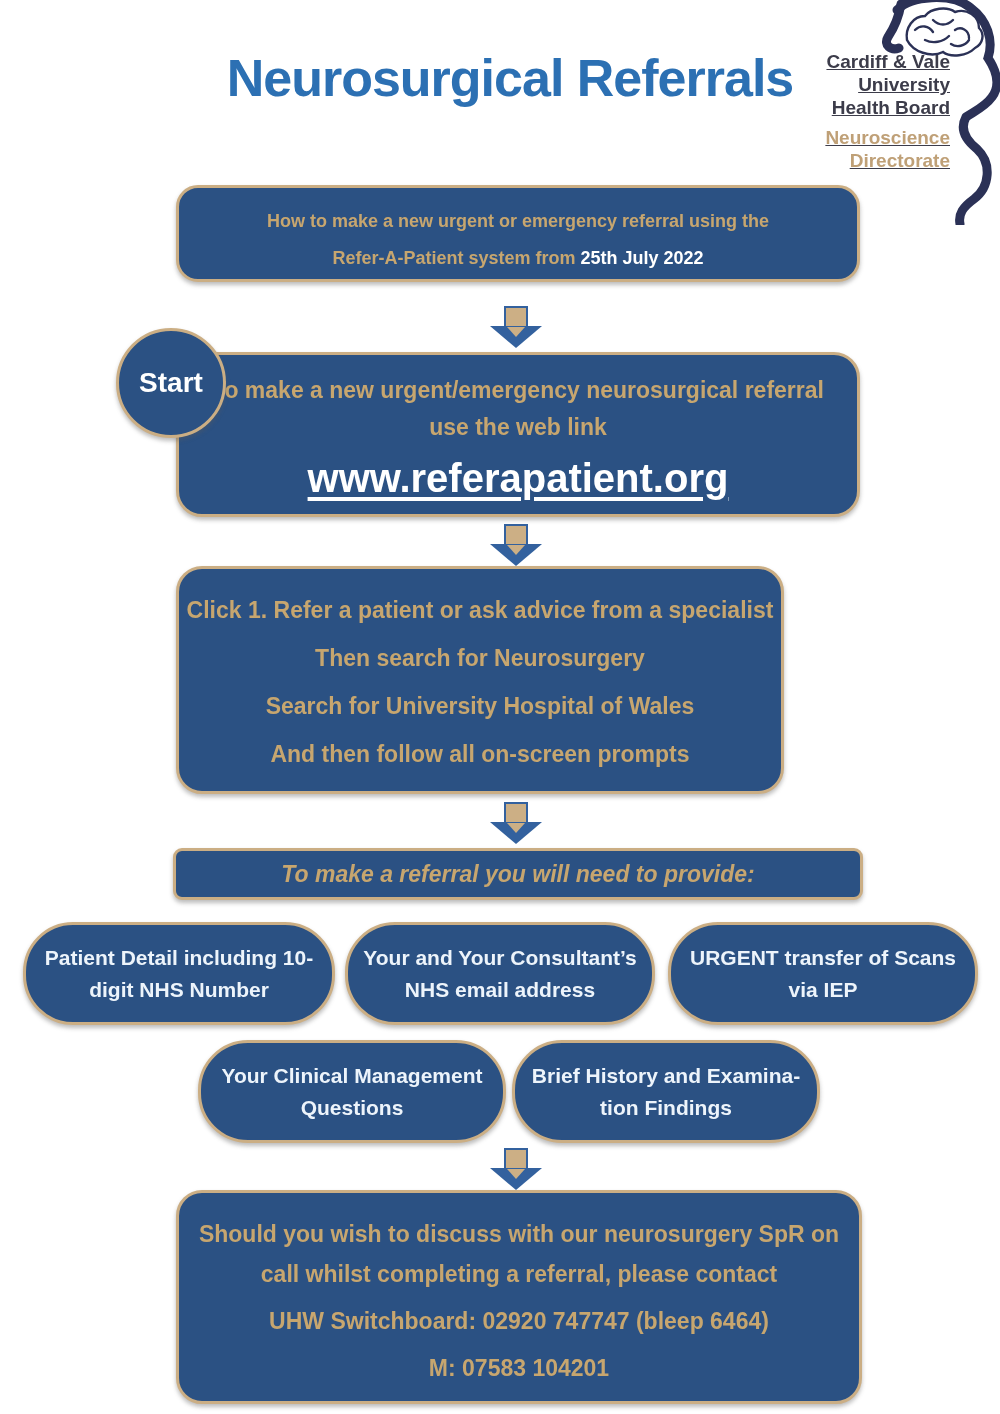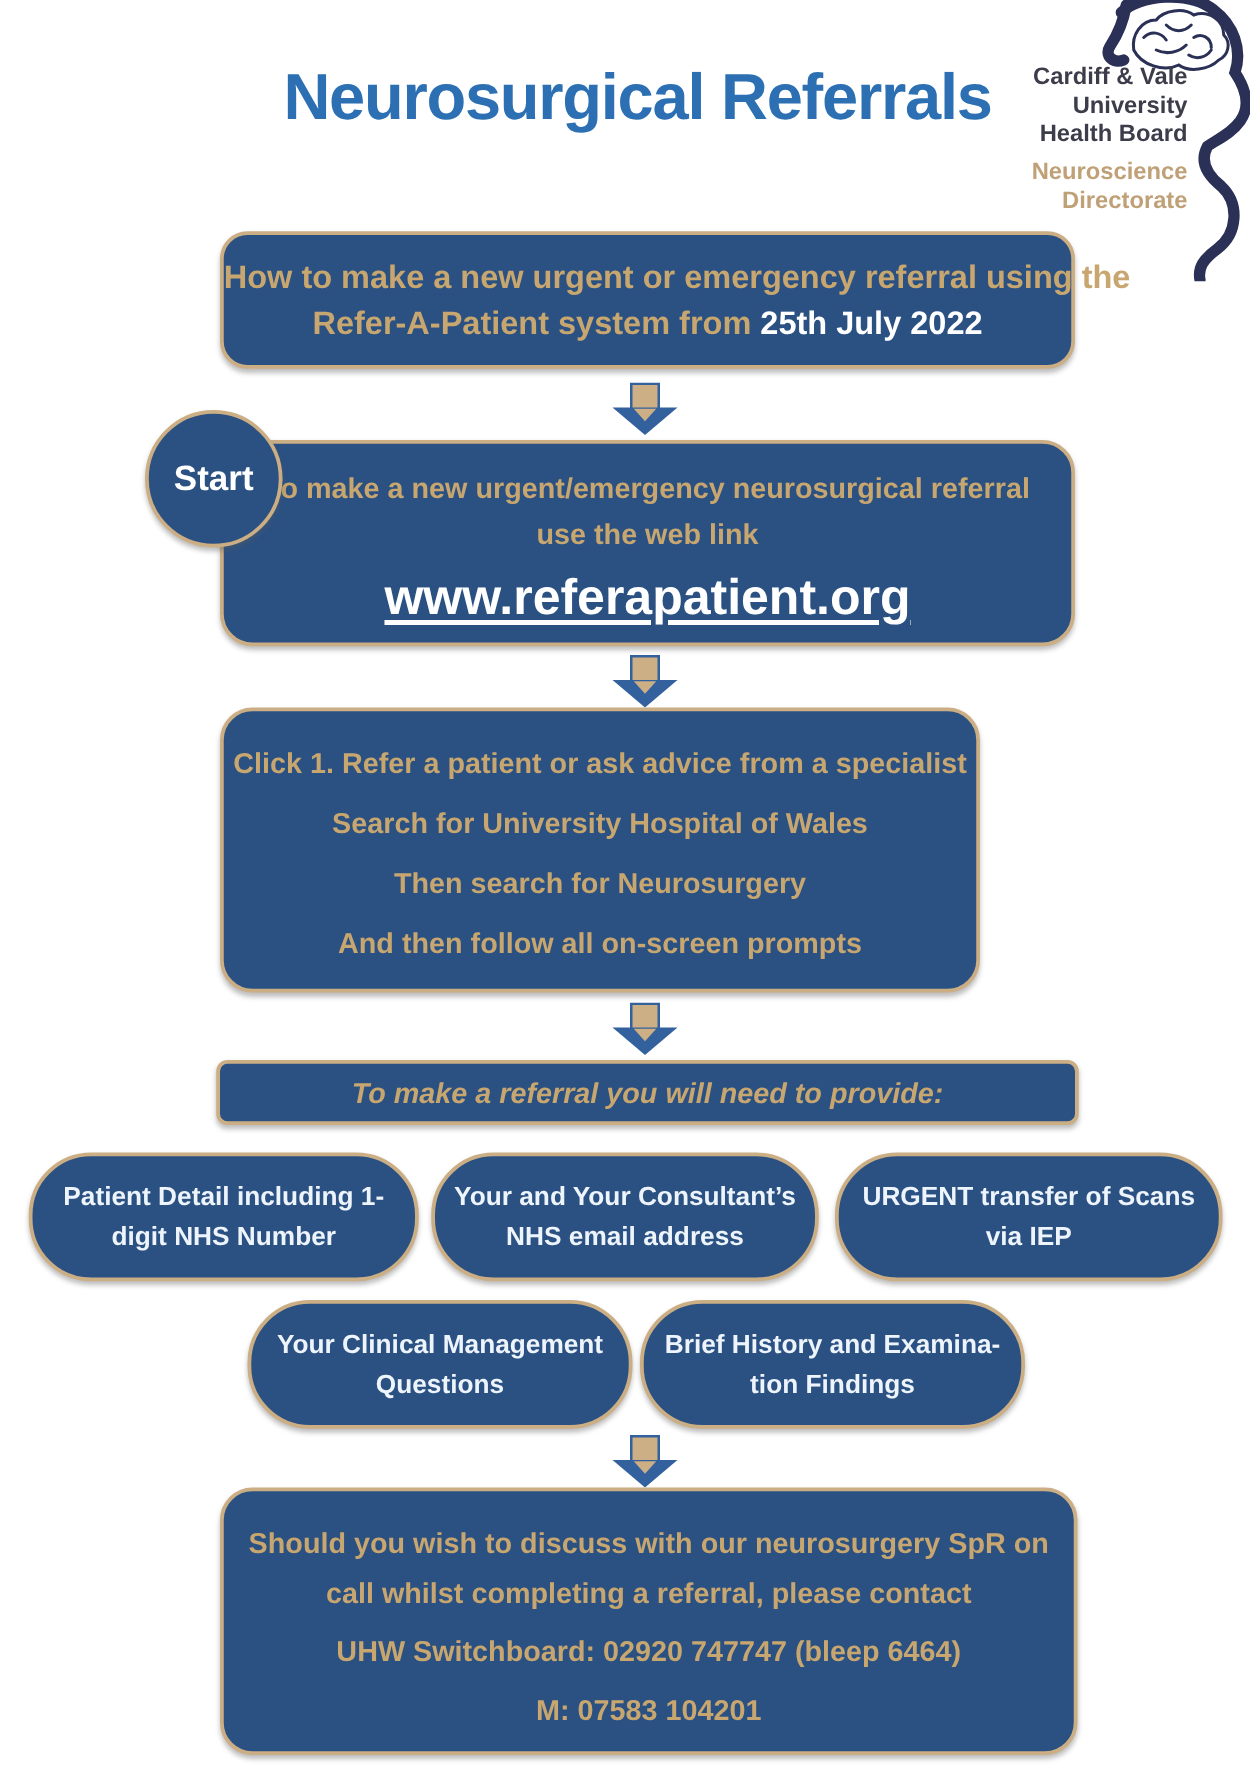--- a/index.html
+++ b/index.html
@@ -23,36 +23,36 @@
 
   .title{
     position:absolute;left:15px;top:48px;width:990px;margin:0;
     text-align:center;font-size:52px;font-weight:bold;letter-spacing:-1px;
     color:var(--title-blue);
   }
 
   
   .logo-svg{position:absolute;left:855px;top:0;}
   .logo-text{position:absolute;left:790px;top:50px;width:160px;text-align:right;
-             font-weight:bold;line-height:23px;font-size:19px;color:var(--logo-dark);}
+             font-weight:bold;line-height:23px;font-size:19px;color:var(--logo-dark);text-decoration:underline;}
   .logo-text .dept{margin-top:7px;color:var(--logo-tan);}
 
   
   .box{
     position:absolute;background:var(--blue);
     border:3px solid var(--tan);border-radius:26px;
     box-shadow:0 3px 4px rgba(90,90,90,.4);
     box-sizing:border-box;text-align:center;
     color:var(--gold);font-weight:bold;
   }
   .box .ln{white-space:nowrap;}
   .white{color:var(--white-txt);}
 
-  .box1{left:176px;top:185px;width:684px;height:110px;border-radius:22px;
-        font-size:26px;line-height:37px;padding-top:15px;}
+  .box1{left:176px;top:185px;width:684px;height:97px;border-radius:22px;
+        font-size:18px;line-height:37px;padding-top:15px;}
   .box2{left:176px;top:352px;width:684px;height:165px;
         font-size:23px;line-height:37px;padding-top:17px;}
   .box2 .link{display:inline-block;margin-top:14px;font-size:40px;
         color:var(--white-txt);text-decoration:underline;text-underline-offset:5px;}
   .box3{left:176px;top:566px;width:608px;height:228px;
         font-size:23px;line-height:48px;padding-top:17px;}
   .bar{left:173px;top:848px;width:690px;height:52px;border-radius:9px;
        font-size:23px;display:flex;align-items:center;justify-content:center;font-style:italic;}
   .contact{left:176px;top:1190px;width:686px;height:214px;
        font-size:23px;line-height:30px;padding-top:26px;}
@@ -132,37 +132,37 @@
   <div class="start">Start</div>
 
   <svg class="down-arrow" style="top:524px" width="56" height="44" viewBox="0 0 56 44">
     <polygon points="2,20 54,20 28,42" fill="#33619E"></polygon>
     <rect x="17" y="1" width="22" height="20" fill="#CCAF85" stroke="#33619E" stroke-width="2"></rect>
     <polygon points="19,21 37,21 28,31" fill="#CCAF85"></polygon>
   </svg>
 
   <div class="box box3">
     <div class="ln">Click 1. Refer a patient or ask advice from a specialist</div>
+    <div class="ln">Then search for Neurosurgery</div>
     <div class="ln">Search for University Hospital of Wales</div>
-    <div class="ln">Then search for Neurosurgery</div>
     <div class="ln">And then follow all on-screen prompts</div>
   </div>
 
   <svg class="down-arrow" style="top:802px" width="56" height="44" viewBox="0 0 56 44">
     <polygon points="2,20 54,20 28,42" fill="#33619E"></polygon>
     <rect x="17" y="1" width="22" height="20" fill="#CCAF85" stroke="#33619E" stroke-width="2"></rect>
     <polygon points="19,21 37,21 28,31" fill="#CCAF85"></polygon>
   </svg>
 
   <div class="box bar">
     <span>To make a referral you will need to provide:</span>
   </div>
 
   <div class="pill" style="left:23px;top:922px;width:312px;">
-    <div>Patient Detail including 1-</div>
+    <div>Patient Detail including 10-</div>
     <div>digit NHS Number</div>
   </div>
   <div class="pill" style="left:345px;top:922px;width:310px;">
     <div>Your and Your Consultant’s</div>
     <div>NHS email address</div>
   </div>
   <div class="pill" style="left:668px;top:922px;width:310px;">
     <div>URGENT transfer of Scans</div>
     <div>via IEP</div>
   </div>

